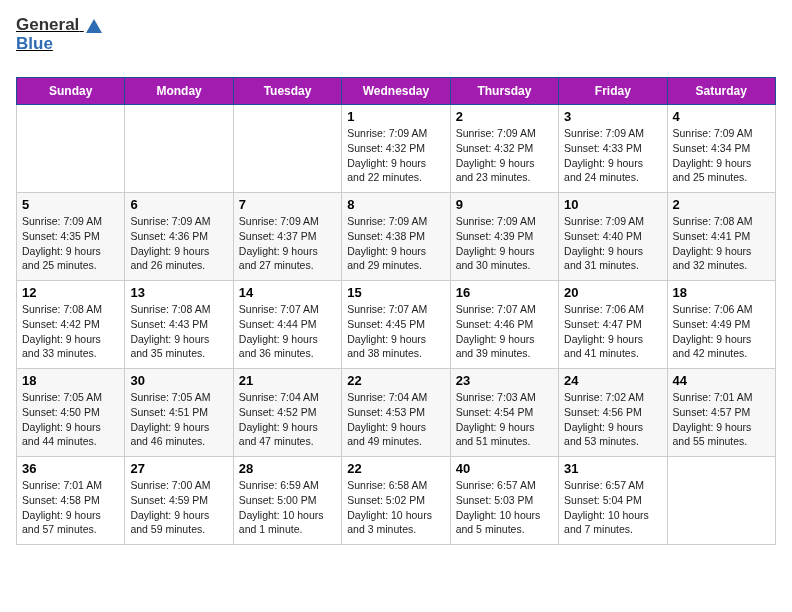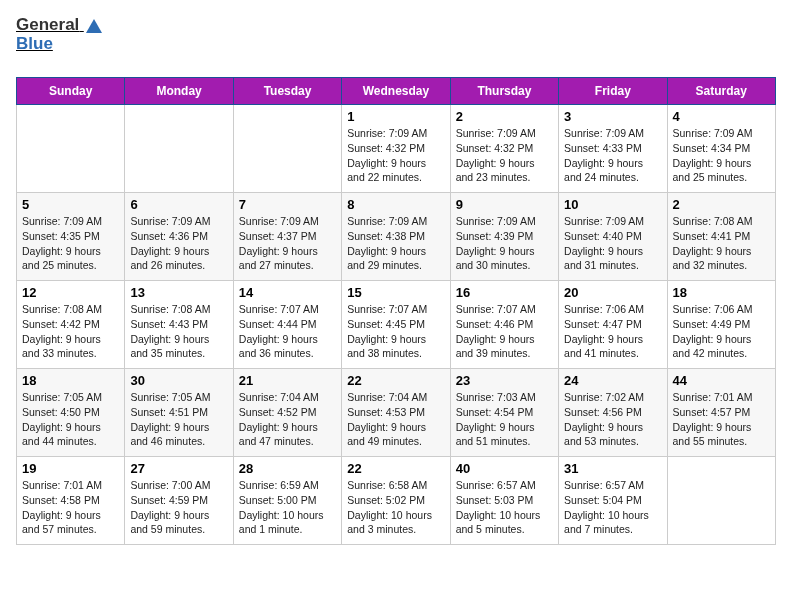--- a/index.html
+++ b/index.html
@@ -312,21 +312,21 @@
         <span class="date-num">44</span>
         <div class="cell-info">
           Sunrise: 7:01 AM<br>
           Sunset: 4:57 PM<br>
           Daylight: 9 hours and 55 minutes.
         </div>
       </td>
       </tr>
       <tr>
         <td>
-        <span class="date-num">19</span>
+        <span class="date-num">36</span>
         <div class="cell-info">
           Sunrise: 7:01 AM<br>
           Sunset: 4:58 PM<br>
           Daylight: 9 hours and 57 minutes.
         </div>
       </td>
         <td>
         <span class="date-num">27</span>
         <div class="cell-info">
           Sunrise: 7:00 AM<br>

